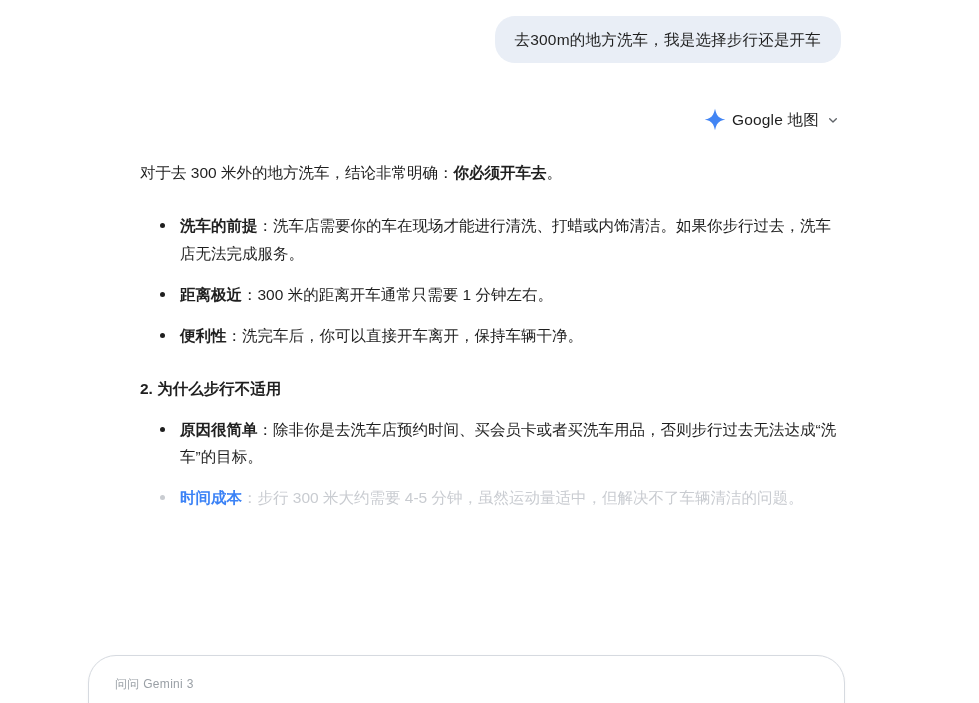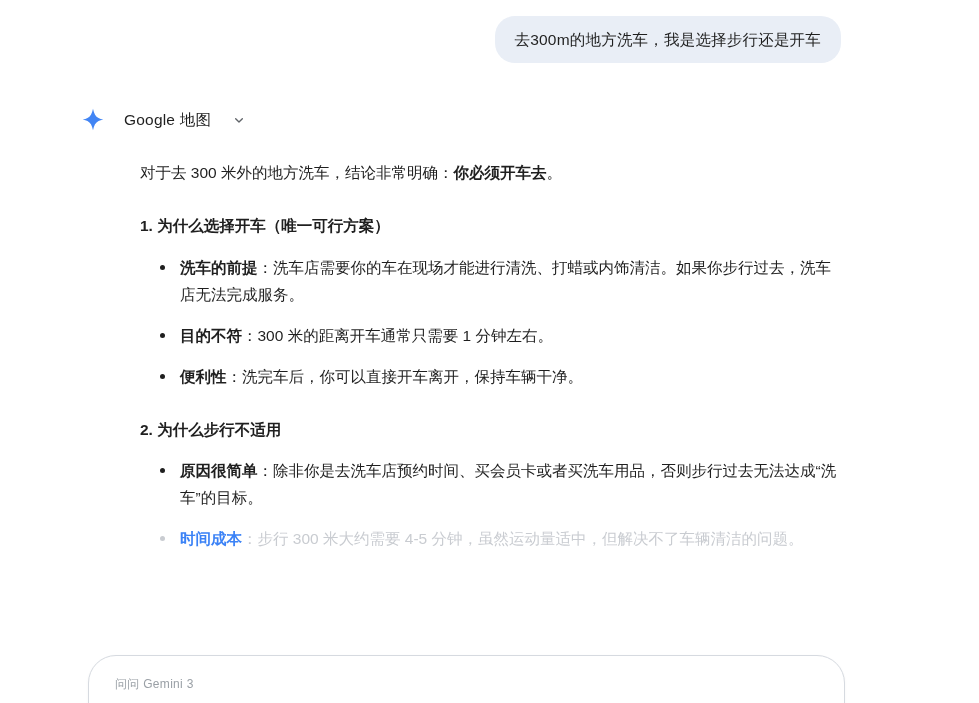--- a/index.html
+++ b/index.html
@@ -39,22 +39,23 @@
     max-width: 560px;
     letter-spacing: 0.2px;
   }
   
   .assistant-block {
     padding: 44px 64px 0 80px;
   }
   .model-header {
     display: flex;
     align-items: center;
-    gap: 18px;
+    gap: 4px;
     margin-left: 0px;
+    justify-content: flex-end;
   }
   .spark-icon {
     width: 26px;
     height: 26px;
     flex: 0 0 26px;
     display: block;
   }
   .model-name {
     font-size: 15.5px;
     color: #1f1f1f;
@@ -166,24 +167,23 @@
         </svg>
       </span>
     </div>
 
     <div class="answer">
 
       <p><span>对于去 300 米外的地方洗车，结论非常明确：</span><b>你必须开车去</b><span>。</span></p>
 
 
 
-      <h3>1. 为什么选择开车（唯一可行方案）</h3>
       <ul>
         <li><b>洗车的前提</b><span>：洗车店需要你的车在现场才能进行清洗、打蜡或内饰清洁。如果你步行过去，洗车店无法完成服务。</span></li>
-        <li><b>目的不符</b><span>：300 米的距离开车通常只需要 1 分钟左右。</span></li>
+        <li><b>距离极近</b><span>：300 米的距离开车通常只需要 1 分钟左右。</span></li>
         <li><b>便利性</b><span>：洗完车后，你可以直接开车离开，保持车辆干净。</span></li>
       </ul>
 
       <h3>2. 为什么步行不适用</h3>
       <ul>
         <li><b>原因很简单</b><span>：除非你是去洗车店预约时间、买会员卡或者买洗车用品，否则步行过去无法达成“洗车”的目标。</span></li>
         <li class="faded"><b>时间成本</b><span>：步行 300 米大约需要 4-5 分钟，虽然运动量适中，但解决不了车辆清洁的问题。</span></li>
       </ul>
 
     </div>

